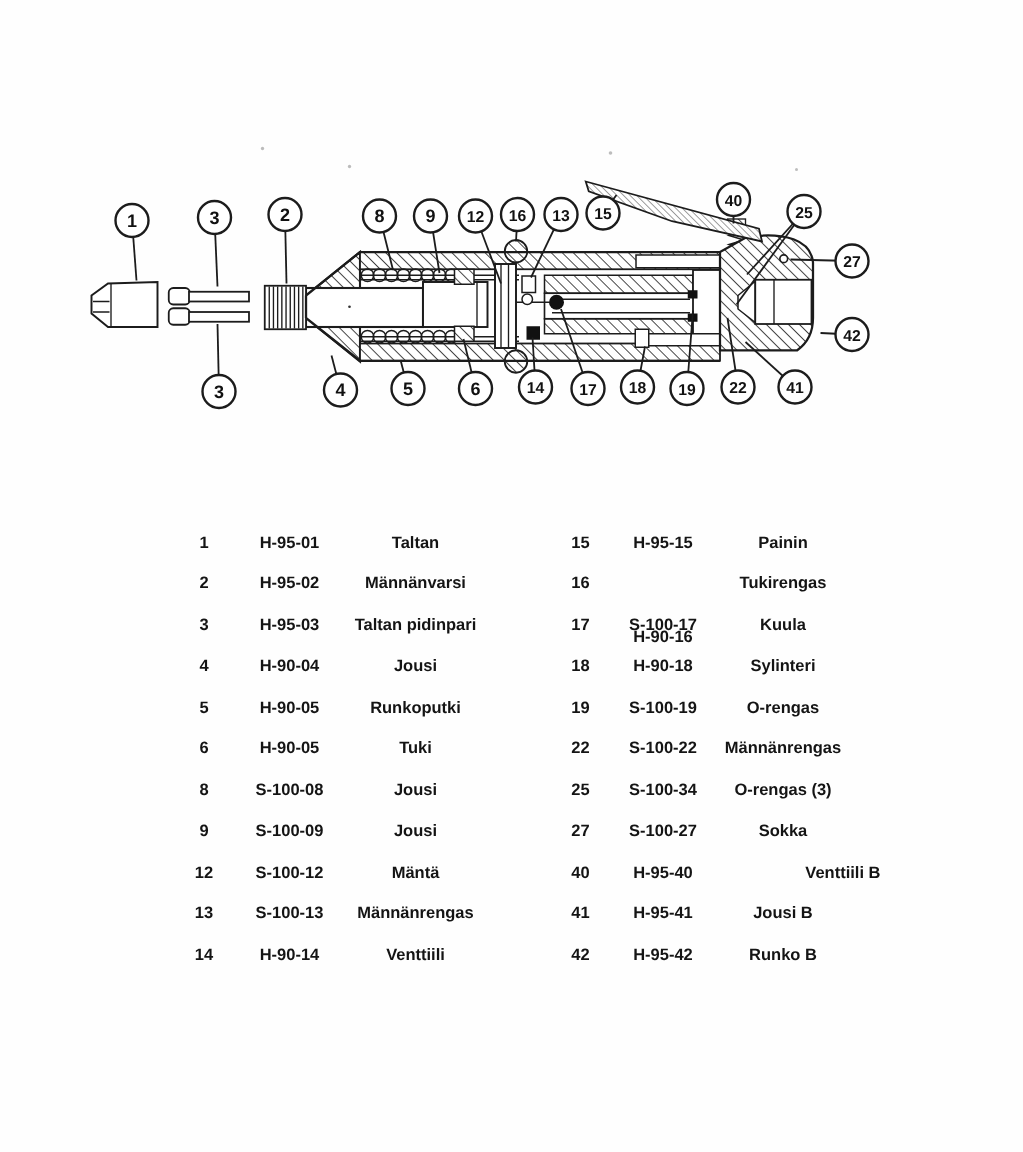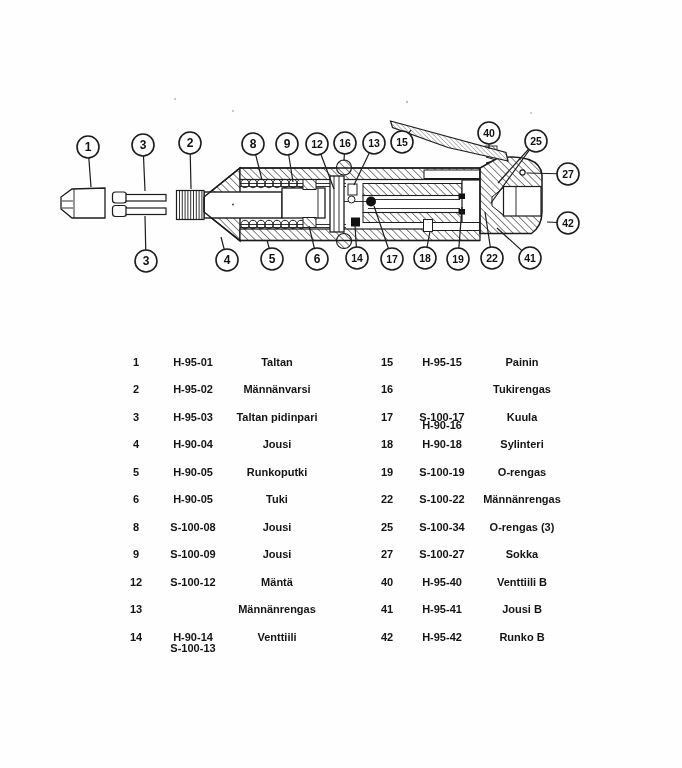--- a/index.html
+++ b/index.html
@@ -311,21 +311,21 @@
           <span class="cell" style="left: 54px; width: 58px;">S-100-09</span>
           <span class="cell" style="left: 102px; width: 130px;">Jousi</span>
         </div>
         <div class="prow" style="left: 110px; top: 219.6px;">
           <span class="cell" style="left: 0px; width: 52px;">12</span>
           <span class="cell" style="left: 54px; width: 58px;">S-100-12</span>
           <span class="cell" style="left: 102px; width: 130px;">Mäntä</span>
         </div>
         <div class="prow" style="left: 110px; top: 247.05px;">
           <span class="cell" style="left: 0px; width: 52px;">13</span>
-          <span class="cell" style="left: 54px; width: 58px; margin-top: 39px;">S-100-13</span>
+          <span class="cell" style="left: 54px; width: 58px;">S-100-13</span>
           <span class="cell" style="left: 102px; width: 130px;">Männänrengas</span>
         </div>
         <div class="prow" style="left: 110px; top: 274.5px;">
           <span class="cell" style="left: 0px; width: 52px;">14</span>
           <span class="cell" style="left: 54px; width: 58px;">H-90-14</span>
           <span class="cell" style="left: 102px; width: 130px;">Venttiili</span>
         </div>
       </div>
     <div id="table-right">
         <div class="prow" style="left: 362px; top: 0px;">
@@ -364,21 +364,21 @@
           <span class="cell" style="left: 95px; width: 130px;">O-rengas (3)</span>
         </div>
         <div class="prow" style="left: 362px; top: 192.15px;">
           <span class="cell" style="left: 0px; width: 50px;">27</span>
           <span class="cell" style="left: 50px; width: 60px;">S-100-27</span>
           <span class="cell" style="left: 95px; width: 130px;">Sokka</span>
         </div>
         <div class="prow" style="left: 362px; top: 219.6px;">
           <span class="cell" style="left: 0px; width: 50px;">40</span>
           <span class="cell" style="left: 50px; width: 60px;">H-95-40</span>
-          <span class="cell" style="left: 95px; width: 130px;">Venttiili B</span>
+          <span class="cell" style="left: 95px; width: 130px; text-align: right;">Venttiili B</span>
         </div>
         <div class="prow" style="left: 362px; top: 247.05px;">
           <span class="cell" style="left: 0px; width: 50px;">41</span>
           <span class="cell" style="left: 50px; width: 60px;">H-95-41</span>
           <span class="cell" style="left: 95px; width: 130px;">Jousi B</span>
         </div>
         <div class="prow" style="left: 362px; top: 274.5px;">
           <span class="cell" style="left: 0px; width: 50px;">42</span>
           <span class="cell" style="left: 50px; width: 60px;">H-95-42</span>
           <span class="cell" style="left: 95px; width: 130px;">Runko B</span>

